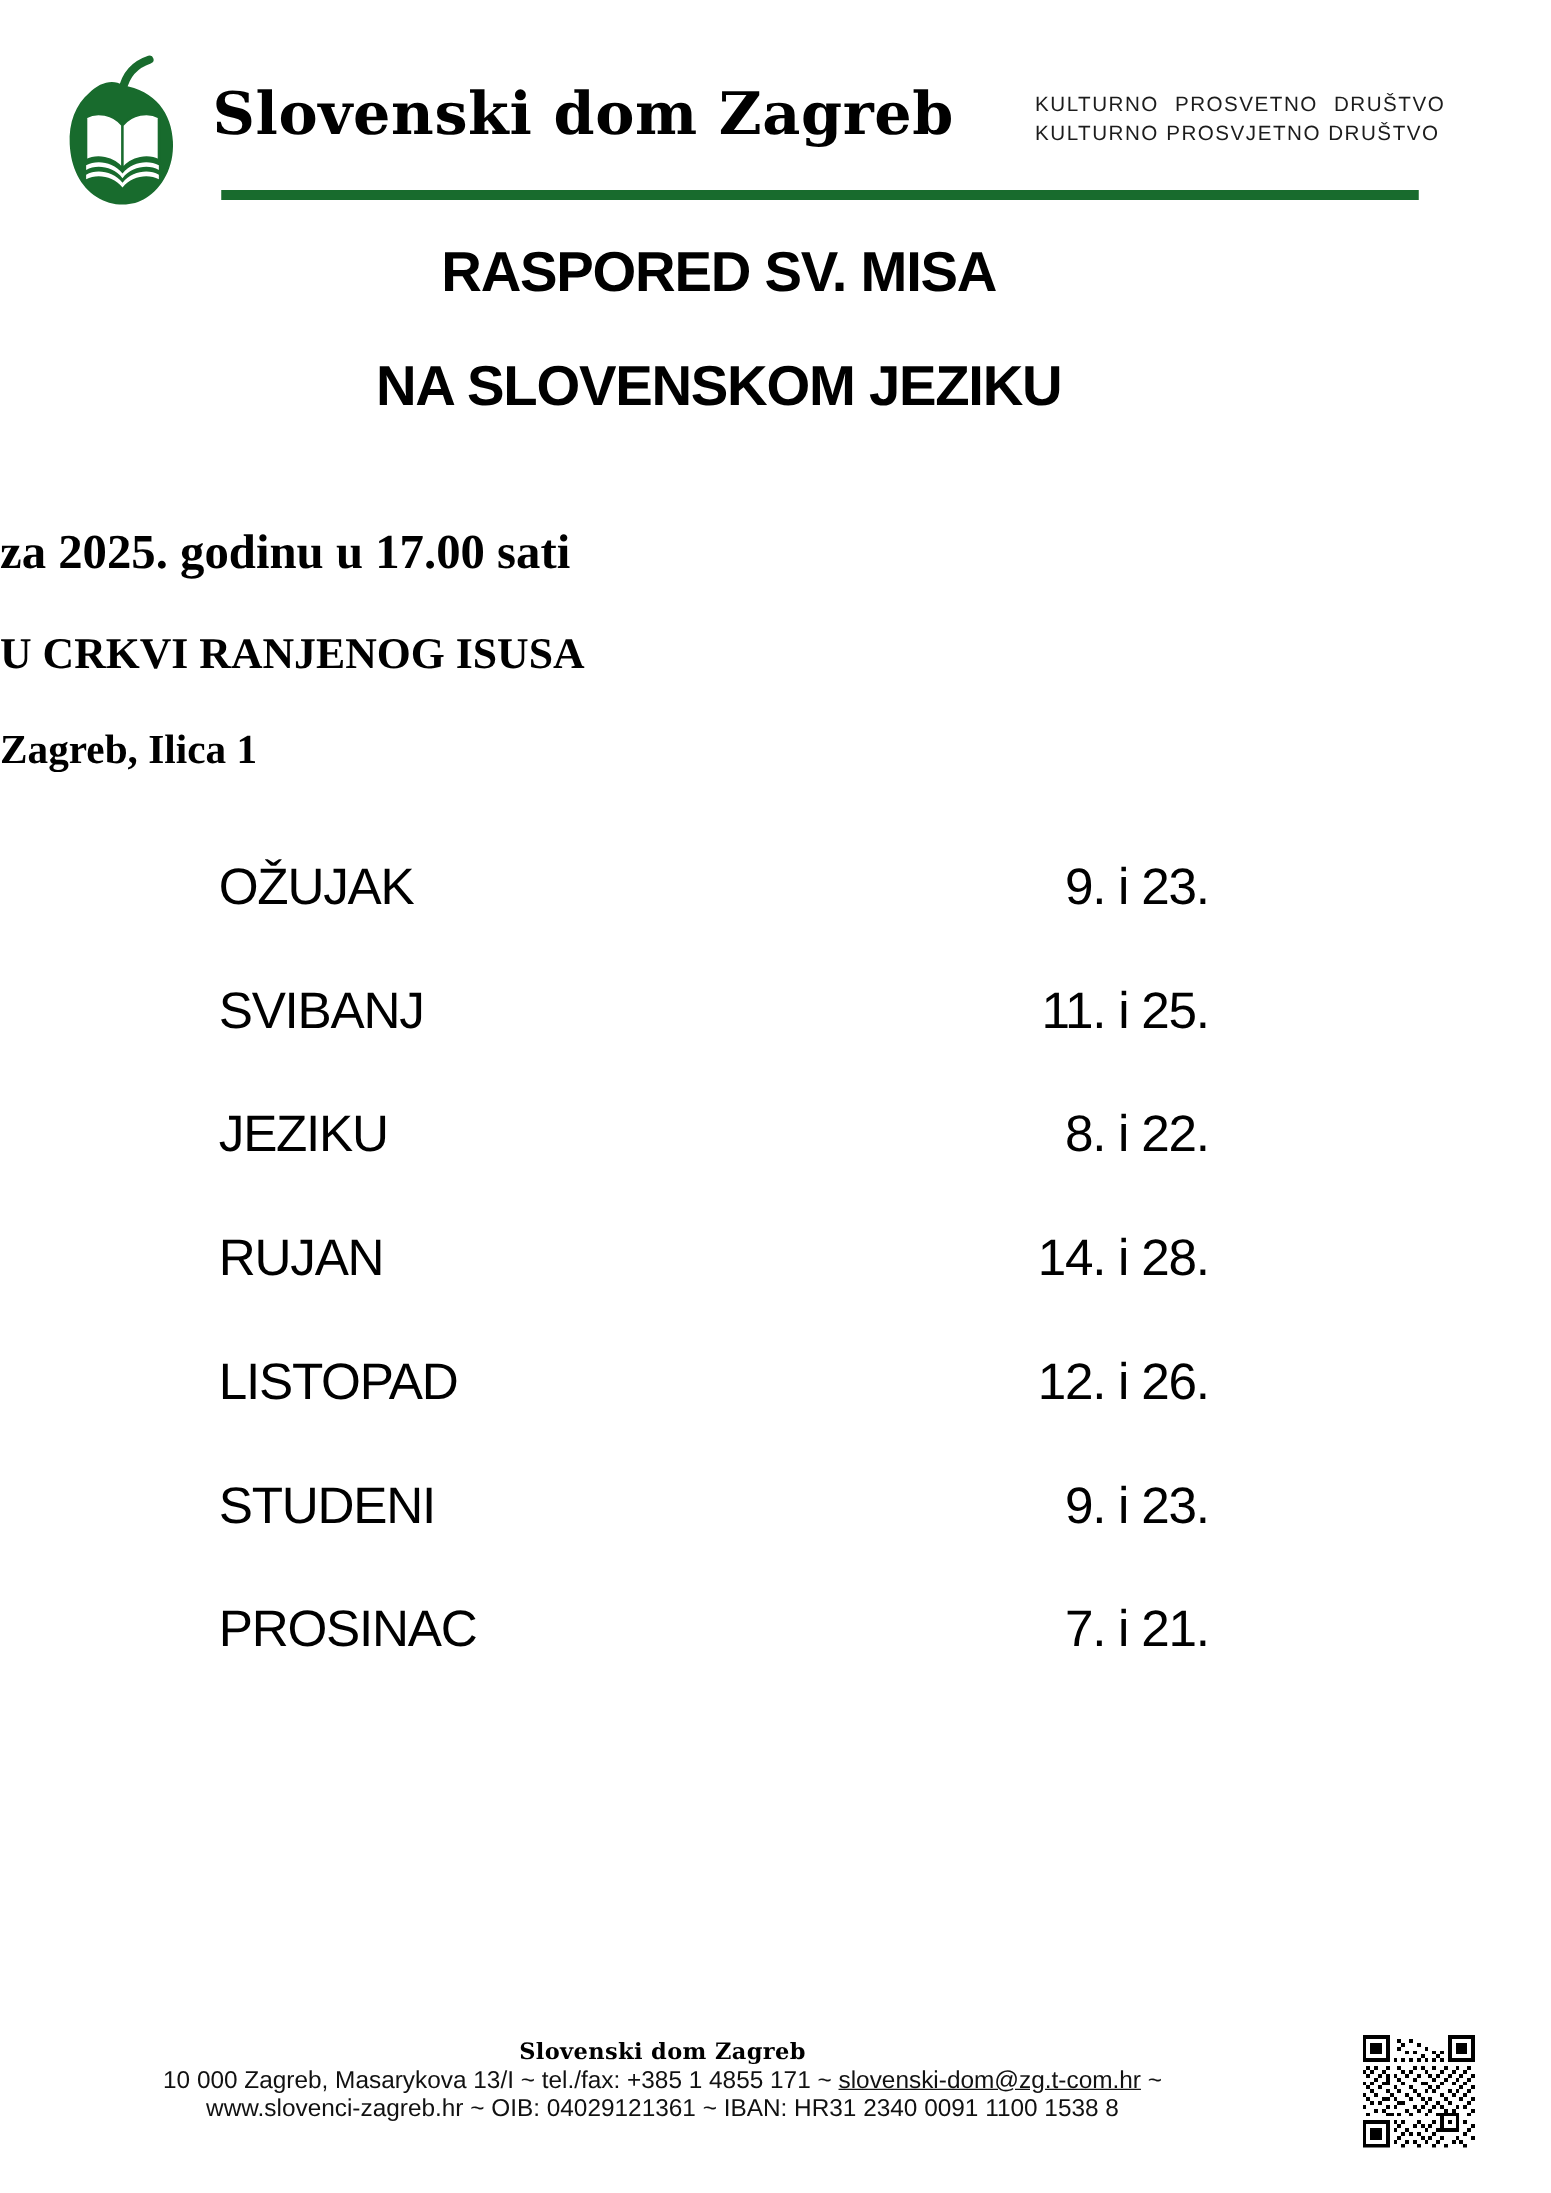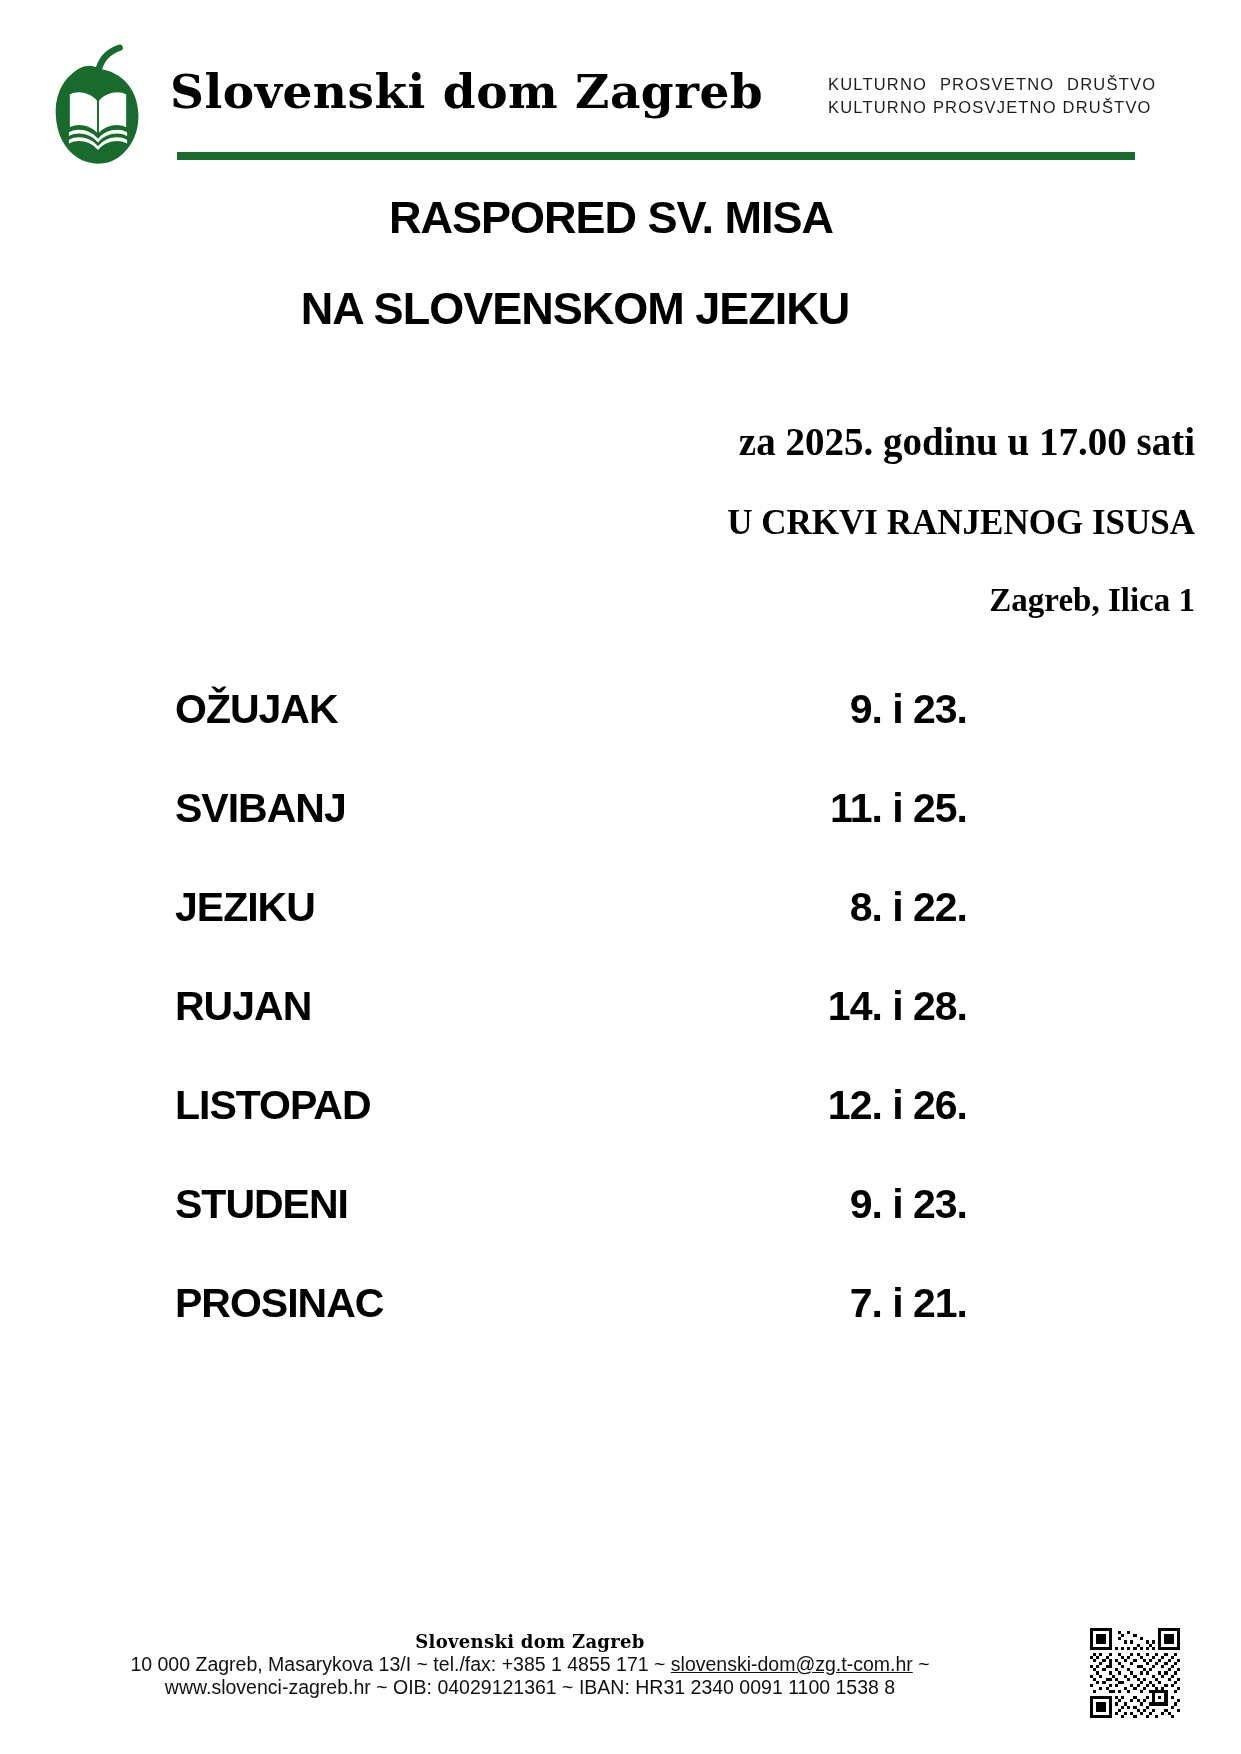--- a/index.html
+++ b/index.html
@@ -28,35 +28,35 @@
   .subtitle .ln1{word-spacing:7px;}
   .green-rule{
     position:absolute;left:177px;top:152px;
     width:958px;height:8px;
   }
   .h-sans{
     position:absolute;left:0;width:1150px;text-align:center;
     font-weight:bold;font-size:45px;letter-spacing:-1px;white-space:nowrap;
   }
   .h-serif{
-    position:absolute;left:0;width:1150px;text-align:right;
+    position:absolute;left:0;width:1150px;text-align:left;
     font-family:"Liberation Serif", serif;
-    font-weight:bold;white-space:nowrap;margin-left:45px;
+    font-weight:bold;white-space:nowrap;
   }
-  .t1{top:192px;margin-left:36px;}
+  .t1{top:192px;}
   .t2{top:283px;}
   .t3{top:419px;font-size:39px;}
   .t4{top:503px;font-size:35px;font-family:Liberation Serif, serif;}
   .t5{top:582px;font-size:33px;}
   
   .schedule{position:absolute;left:175px;top:688px;width:792px;}
   .s-row{
     display:flex;justify-content:space-between;align-items:baseline;
     height:42px;line-height:42px;margin-bottom:57px;
-    font-weight:bold;font-size:41px;letter-spacing:-1px;
+    font-weight:normal;font-size:41px;letter-spacing:-1px;
   }
   .s-row .dates{text-align:right;}
   
   .footer{
     position:absolute;left:0;top:1630px;width:1060px;
     text-align:center;line-height:23px;font-size:19.5px;color:#111;
   }
   .footer .f-org{
     font-family:"DejaVu Serif", serif;
     font-weight:bold;font-size:18px;color:#000;letter-spacing:0.3px;

